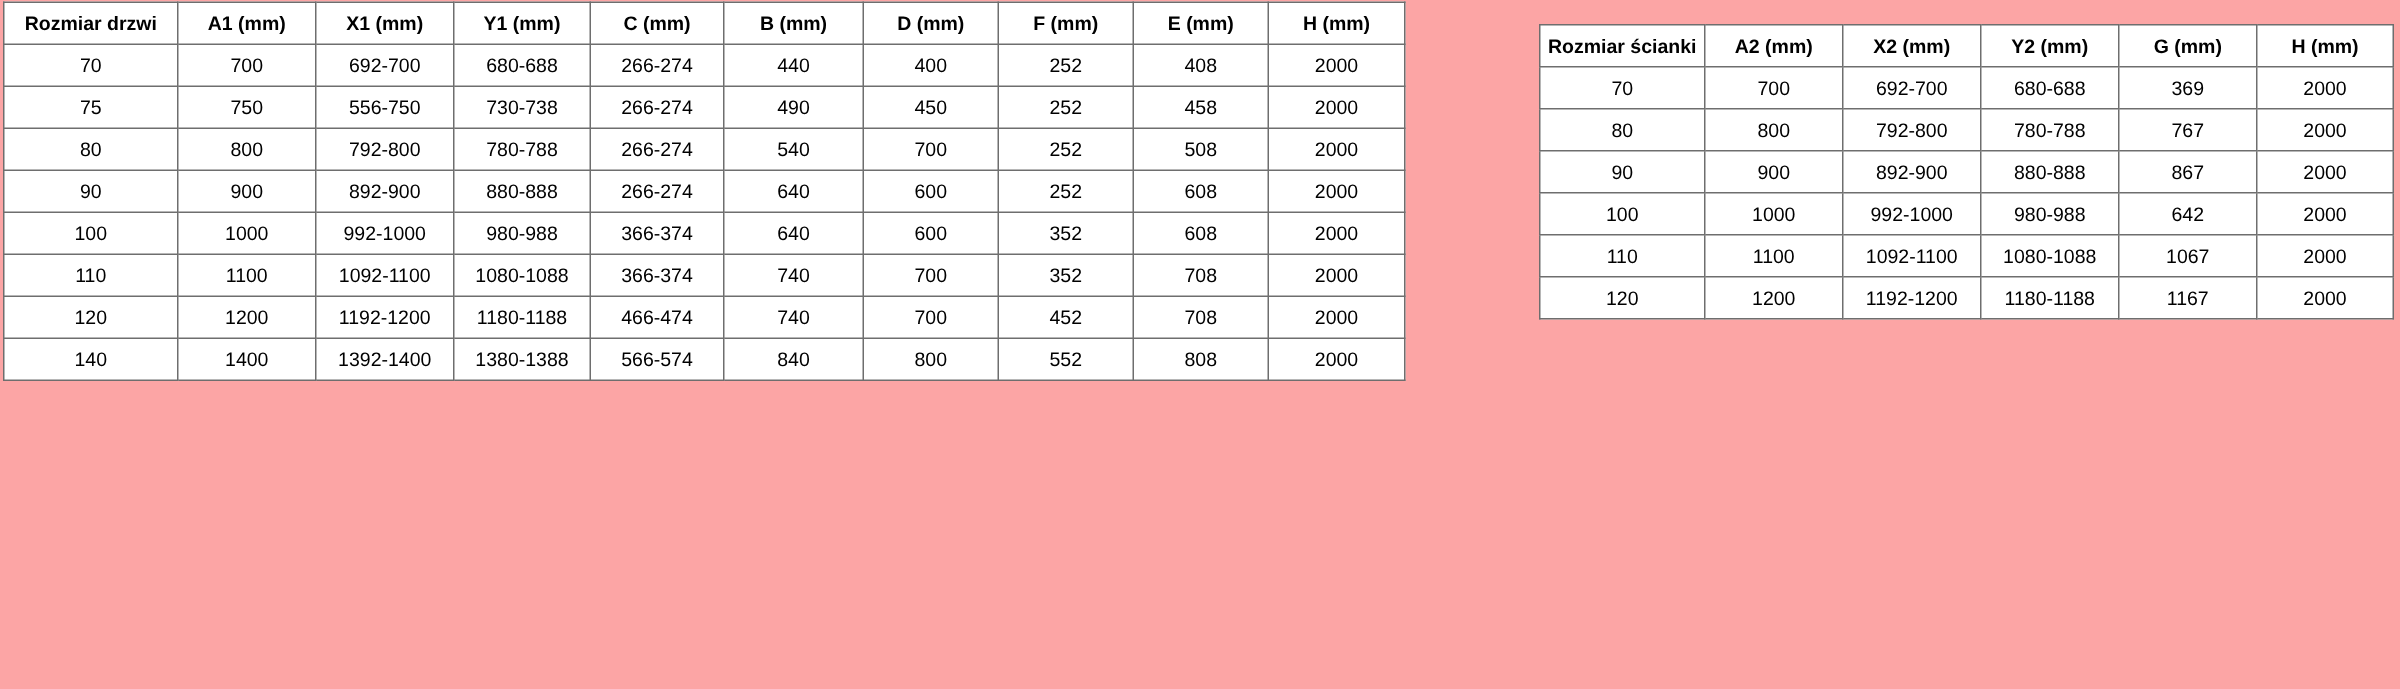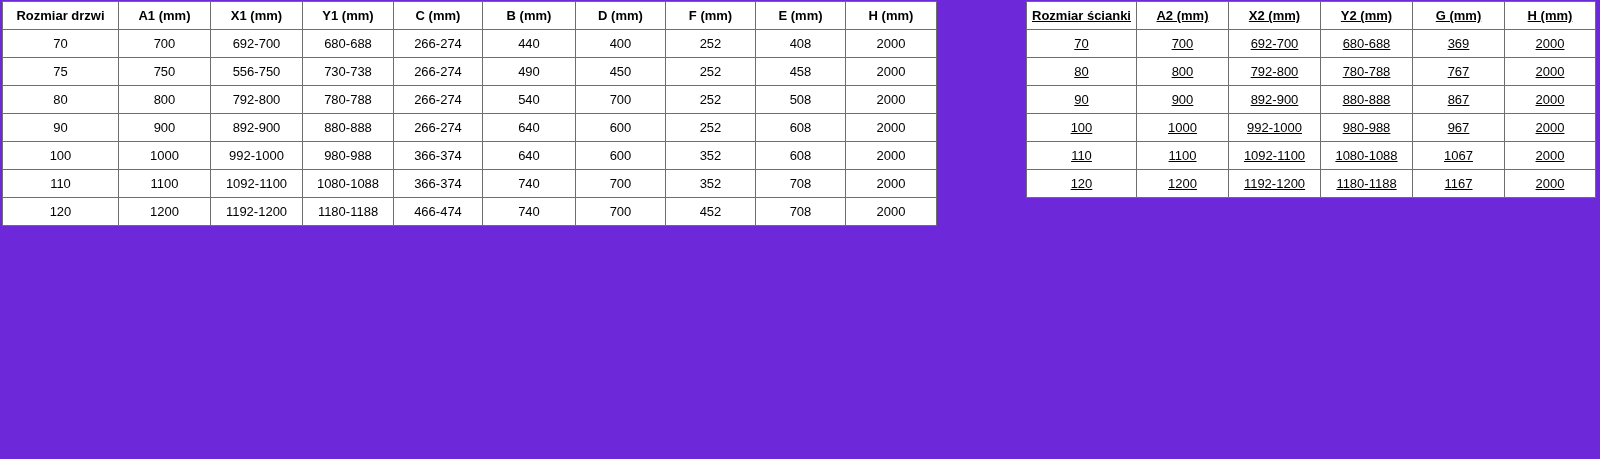--- a/index.html
+++ b/index.html
@@ -8,21 +8,21 @@
     background: #ffffff;
     width: 1600px;
     height: 459px;
     font-family: "Liberation Sans", sans-serif;
     -webkit-font-smoothing: antialiased;
   }
   .canvas {
     position: relative;
     width: 1600px;
     height: 459px;
-    background: #6d28d9;
+    background: #fca5a5;
     overflow: hidden;
   }
   table.dim-table {
     position: absolute;
     border-collapse: collapse;
     table-layout: fixed;
     background: #ffffff;
   }
   table.dim-table th,
   table.dim-table td {
@@ -39,23 +39,22 @@
   table.dim-table th {
     font-weight: bold;
   }
   #door-table {
     left: 2px;
     top: 1px;
     width: 934px;
   }
   #wall-table {
     left: 1026px;
-    top: 1px;
+    top: 16px;
     width: 569px;
-    text-decoration: underline;
   }
 </style>
 </head>
 <body>
 
 <div class="canvas">
 
   <table id="door-table" class="dim-table">
       <colgroup>
         <col style="width: 116px;">
@@ -161,20 +160,32 @@
           <td>1200</td>
           <td>1192-1200</td>
           <td>1180-1188</td>
           <td>466-474</td>
           <td>740</td>
           <td>700</td>
           <td>452</td>
           <td>708</td>
           <td>2000</td>
         </tr>
+        <tr>
+          <td>140</td>
+          <td>1400</td>
+          <td>1392-1400</td>
+          <td>1380-1388</td>
+          <td>566-574</td>
+          <td>840</td>
+          <td>800</td>
+          <td>552</td>
+          <td>808</td>
+          <td>2000</td>
+        </tr>
       </tbody>
     </table>
 
   <table id="wall-table" class="dim-table">
       <colgroup>
         <col style="width: 110px;">
         <col style="width: 92px;">
         <col style="width: 92px;">
         <col style="width: 92px;">
         <col style="width: 92px;">
@@ -213,21 +224,21 @@
           <td>892-900</td>
           <td>880-888</td>
           <td>867</td>
           <td>2000</td>
         </tr>
         <tr>
           <td>100</td>
           <td>1000</td>
           <td>992-1000</td>
           <td>980-988</td>
-          <td>967</td>
+          <td>642</td>
           <td>2000</td>
         </tr>
         <tr>
           <td>110</td>
           <td>1100</td>
           <td>1092-1100</td>
           <td>1080-1088</td>
           <td>1067</td>
           <td>2000</td>
         </tr>

